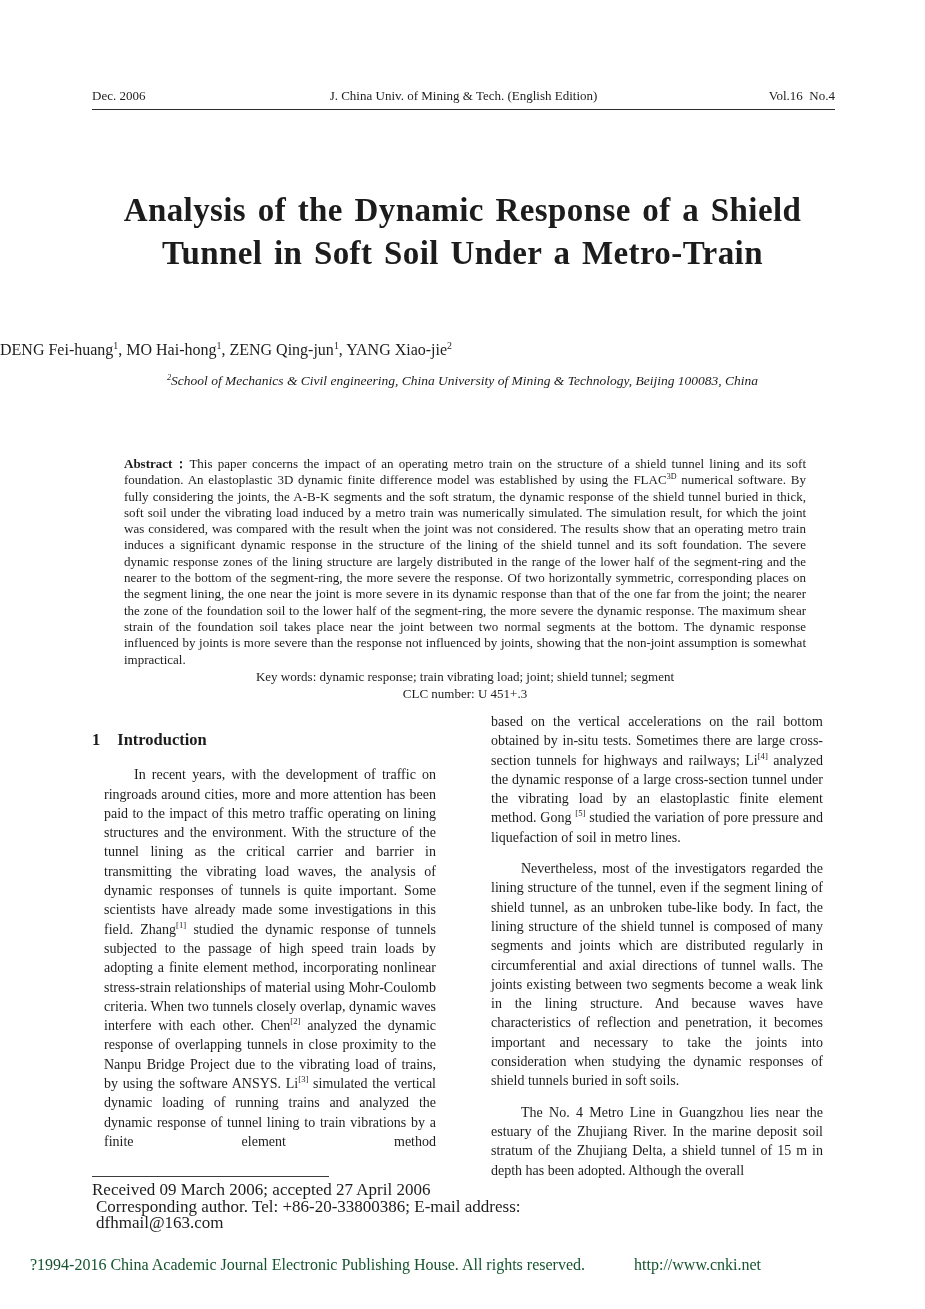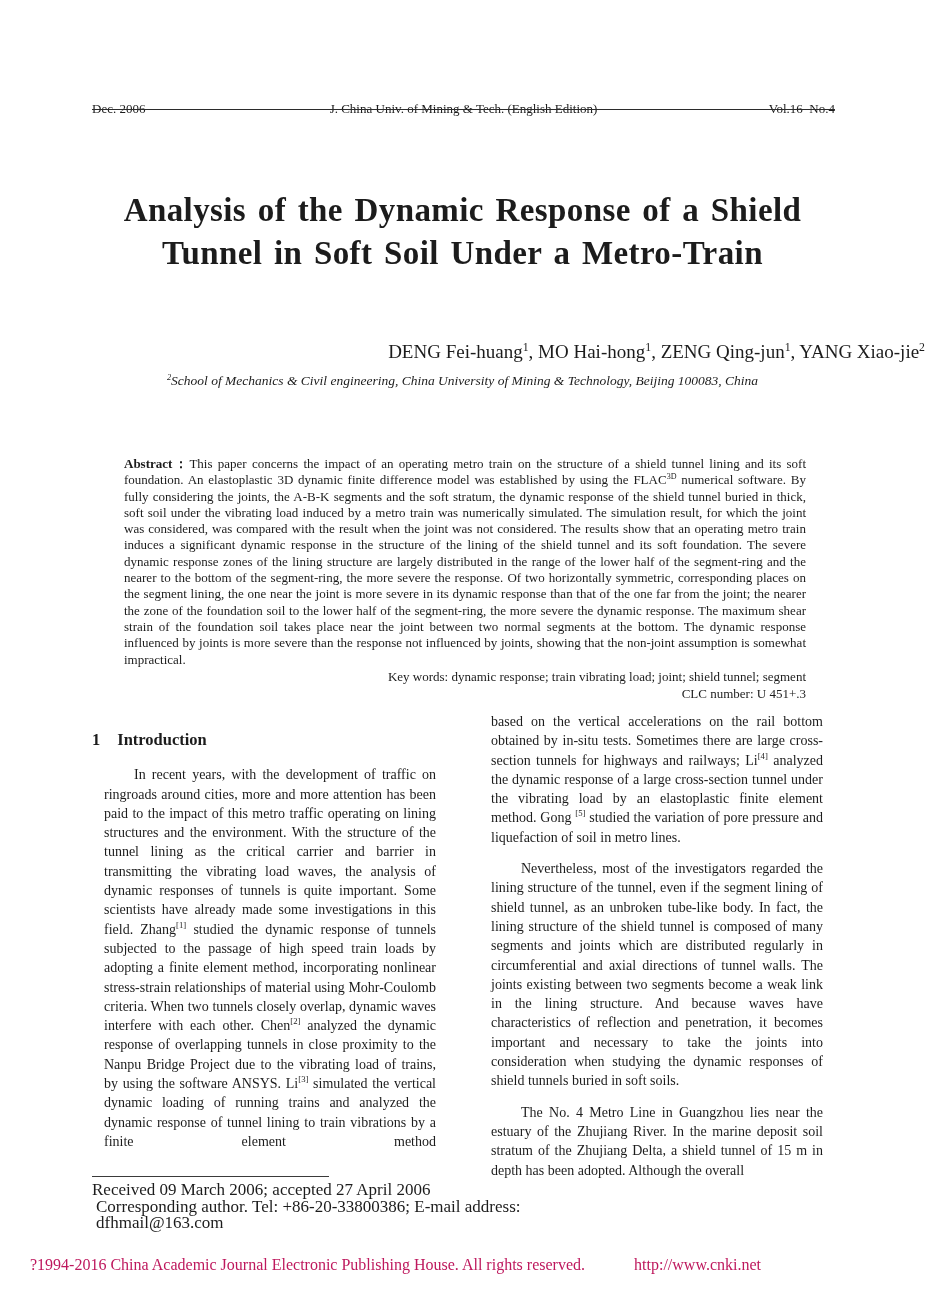--- a/index.html
+++ b/index.html
@@ -11,21 +11,21 @@
       background: #ffffff;
       color: #1c1c1c;
       font-family: "Liberation Serif", "DejaVu Serif", serif;
       overflow: hidden;
     }
     .b { font-weight: bold; }
     sup { font-size: 0.62em; line-height: 0; vertical-align: super; }
 
     .journal-header {
       position: absolute;
-      top: 101px; left: 92px; width: 743px;
+      top: 88px; left: 92px; width: 743px;
       font-size: 13px;
       display: flex; justify-content: space-between; align-items: baseline;
     }
     .journal-header span { white-space: pre; }
     .journal-header .center {
       position: absolute; left: 0; right: 0; text-align: center;
     }
     .header-rule {
       position: absolute;
       top: 109px; left: 92px; width: 743px;
@@ -37,43 +37,43 @@
       top: 189px; left: 0; width: 100%;
       text-align: center;
       font-size: 33px; font-weight: bold;
       line-height: 43px;
       letter-spacing: 0.4px; word-spacing: 3px;
     }
 
     .authors {
       position: absolute;
       top: 341px; left: 0; width: 100%;
-      text-align: right;
-      font-size: 19px;
+      text-align: left;
+      font-size: 16px;
       font-family: Liberation Serif, serif;
     }
 
     .affiliations {
       position: absolute;
       top: 370px; left: 0; width: 100%;
       text-align: center;
       font-style: italic;
       font-size: 13.5px;
       line-height: 22px;
     }
 
     .abstract-block {
       position: absolute;
       top: 456px; left: 124px; width: 682px;
       font-size: 13px;
       line-height: 16.3px;
       text-align: justify;
       hyphens: auto;
     }
-    .abstract-block .meta-line { text-align: right; margin-top: 1px; }
+    .abstract-block .meta-line { text-align: center; margin-top: 1px; }
 
     .columns {
       position: absolute;
       top: 700px; left: 92px; width: 743px;
       display: flex; gap: 31px;
       font-size: 14px;
       line-height: 19.3px;
       text-align: justify;
       hyphens: auto;
     }
@@ -95,21 +95,21 @@
       line-height: 16.5px;
     }
     .footnote-rule { width: 237px; border-top: 1px solid #3a3a3a; margin-bottom: 5px; }
     .footnotes .line2 { padding-left: 4px; }
 
     .watermark {
       position: absolute;
       top: 1256px; left: 30px; width: 731px;
       display: flex; justify-content: space-between;
       font-size: 16px;
-      color: #be185d;
+      color: #14532d;
     }
   </style>
 </head>
 <body>
 
 <div class="page">
 
   <div class="journal-header">
     <span>Dec. 2006</span>
     <span class="center">J. China Univ. of Mining &amp; Tech. (English Edition)</span>

